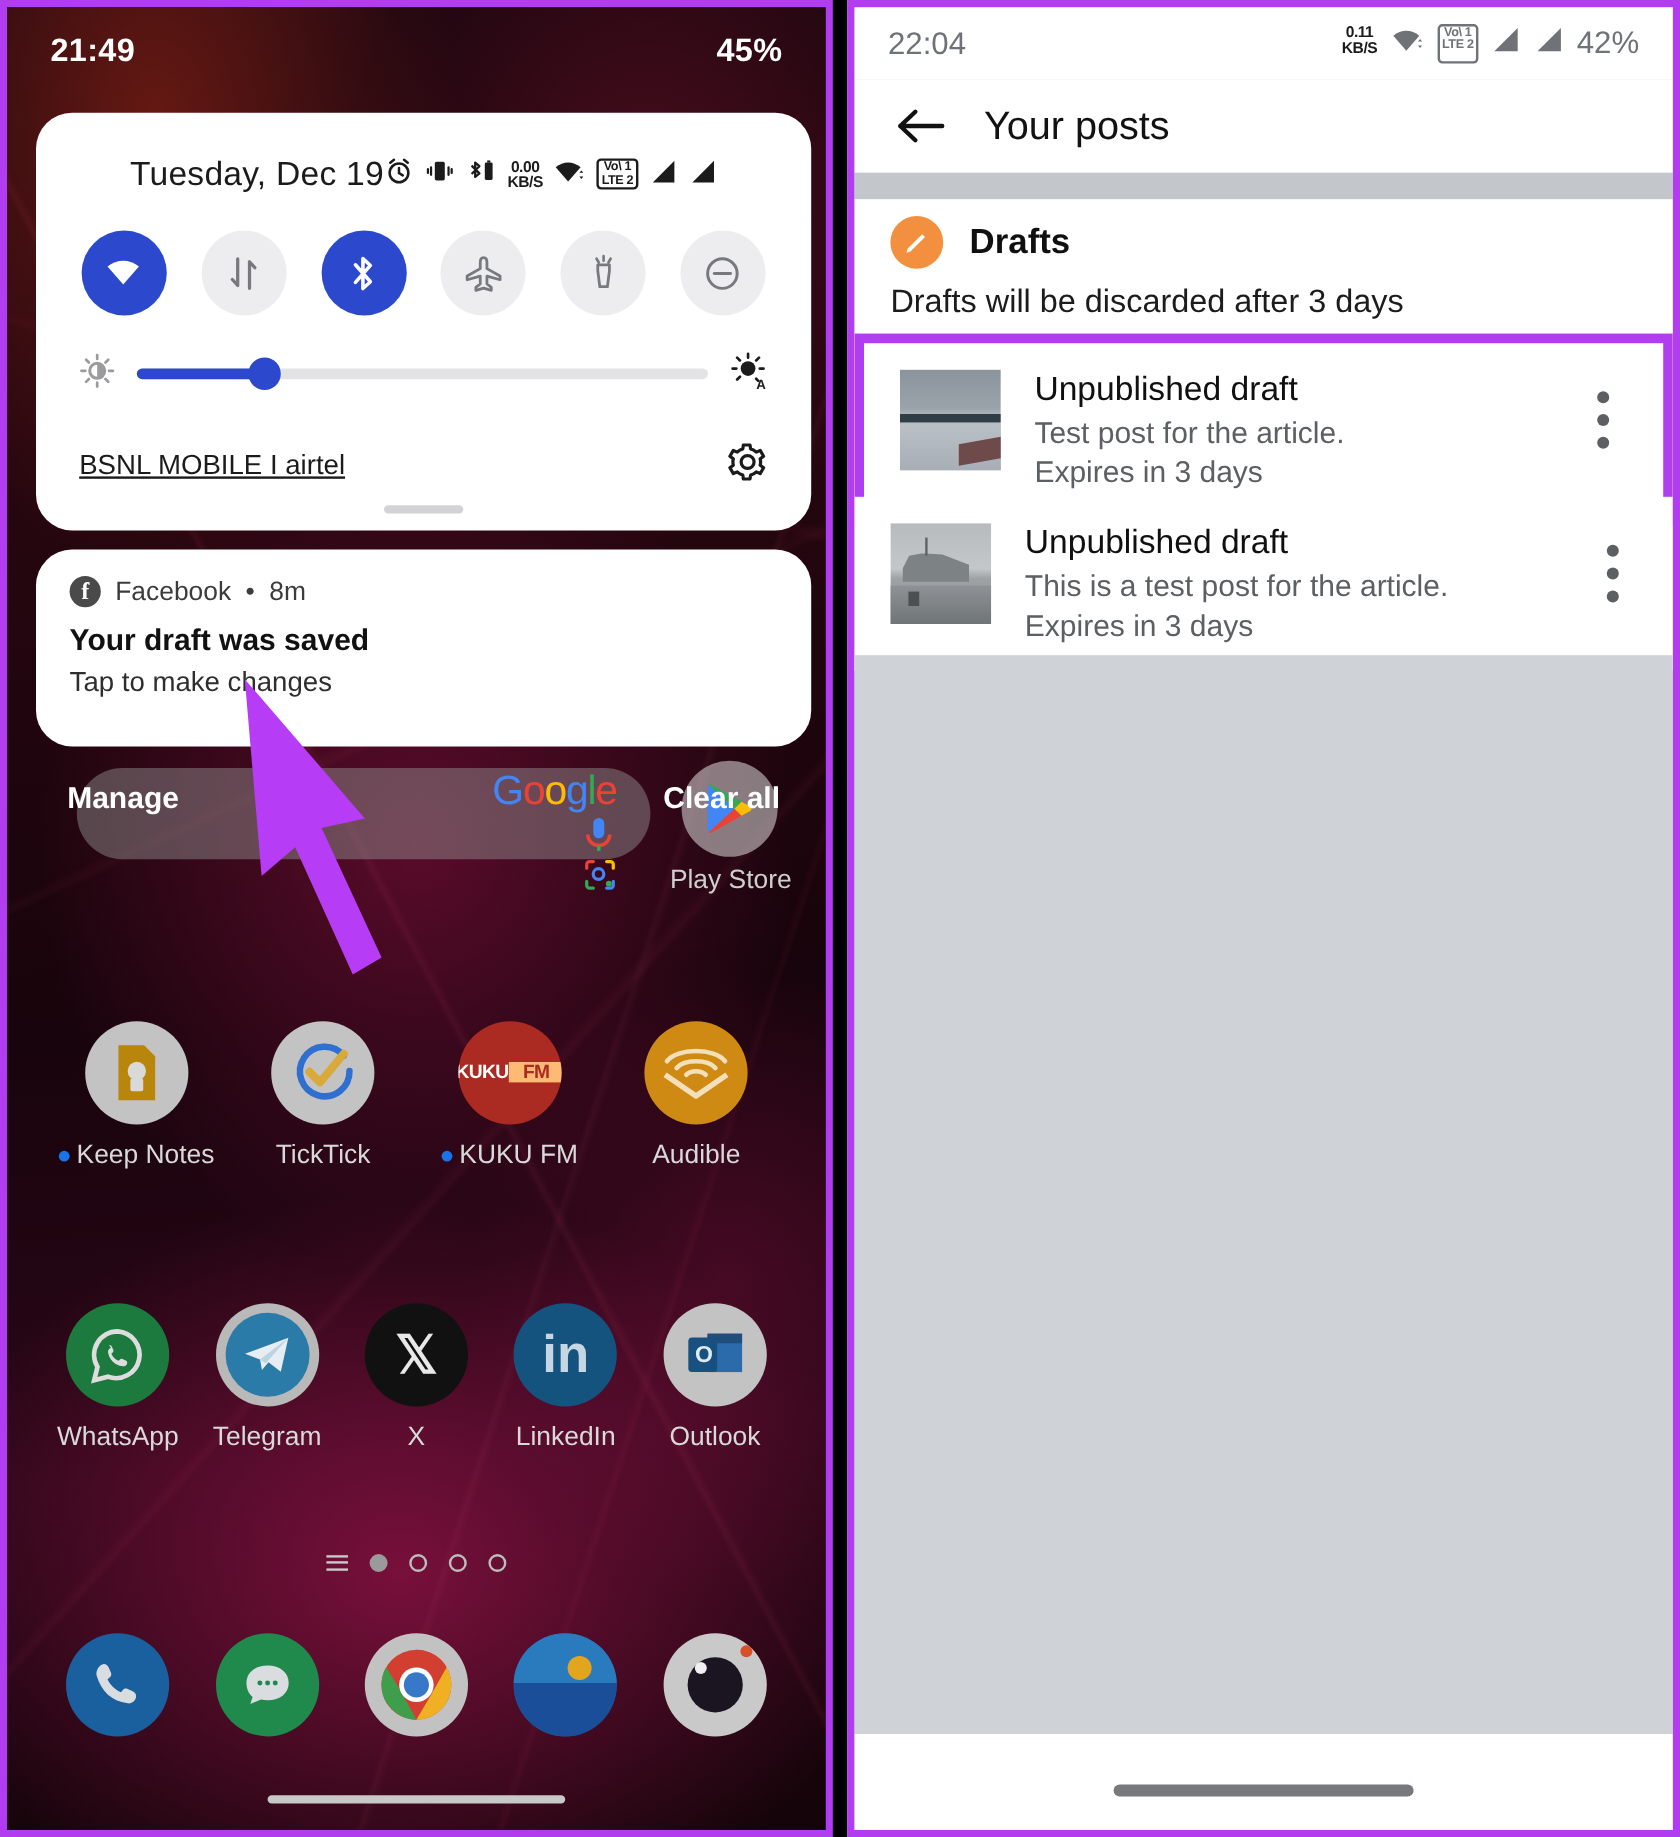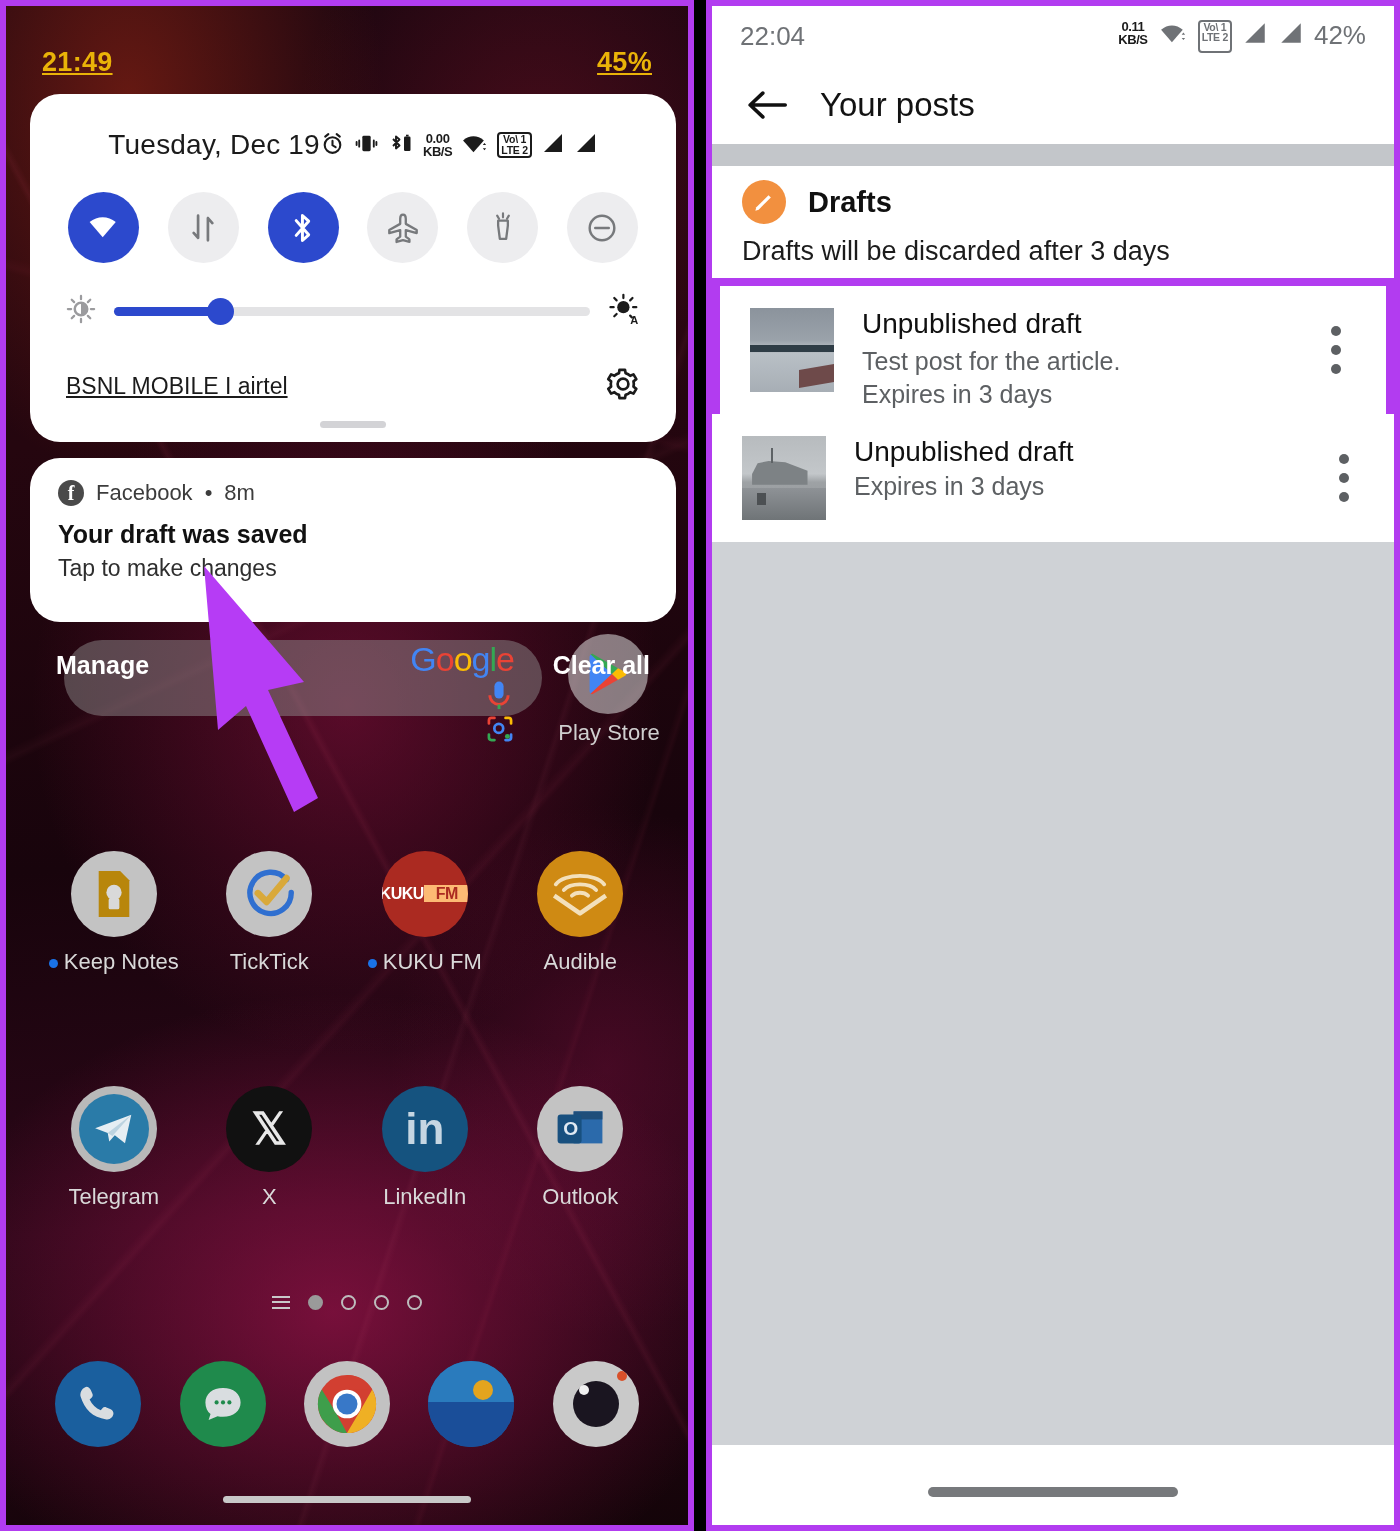--- a/index.html
+++ b/index.html
@@ -38,24 +38,23 @@
       linear-gradient(-48deg, transparent 38.6%, rgba(255,90,130,.16) 39%, transparent 39.6%),
       linear-gradient(108deg, transparent 66.6%, rgba(255,120,150,.14) 67%, transparent 67.6%),
       linear-gradient(-72deg, transparent 22.6%, rgba(255,80,120,.14) 23%, transparent 23.6%),
       linear-gradient(15deg, transparent 73.6%, rgba(220,70,110,.14) 74%, transparent 74.6%),
       linear-gradient(-25deg, transparent 58.6%, rgba(255,110,140,.12) 59%, transparent 59.6%);
   }
 
   
   .l-status{
     position:absolute; top:0; left:0; right:0; height:72px;
-    display:flex; align-items:flex-end; justify-content:space-between;
-    padding:0 36px; color:#eab308; font-size:27px; font-weight:600; letter-spacing:.3px;
+    display:flex; align-items:center; justify-content:space-between;
+    padding:0 36px; color:#ffffff; font-size:27px; font-weight:600; letter-spacing:.3px;
     z-index:5;
-    text-decoration:underline;
   }
 
   
   .qs-card{
     position:absolute; left:24px; top:88px; width:646px; height:348px;
     background:#fff; border-radius:30px; z-index:6;
     padding:26px 32px 0 32px;
   }
   .qs-head{ display:flex; align-items:center; justify-content:center; height:50px; }
   .qs-date{ font-size:28px; color:#1b1b1b; letter-spacing:.2px; }
@@ -405,20 +404,29 @@
               <path d="M13 16c2.6-2.4 7.4-2.4 10 0" stroke="#f3e0bb" stroke-width="2.4" fill="none" stroke-linecap="round"></path>
               <path d="M2 16l16 11L34 16" stroke="#f3e0bb" stroke-width="2.8" fill="none" stroke-linejoin="round"></path>
             </svg>
         </div>
         <div class="app-name">Audible</div>
       </div>
     </div>
 
     <div class="app-grid" style="top:1080px">
       <div class="app-cell">
+        <div class="app-ic" style="background:#1c7a3e">
+          <svg width="52" height="52" viewBox="0 0 32 32">
+              <path d="M16 4a12 12 0 0 0-10.3 18.2L4 29l7-1.8A12 12 0 1 0 16 4Z" fill="none" stroke="#ddd" stroke-width="2.4"></path>
+              <path d="M11.6 11c.6-.2 1.2.2 1.5.9l.7 1.7c.2.5 0 1-.4 1.3l-.6.5c.8 1.8 2.2 3 3.8 3.7l.6-.7c.3-.4.9-.5 1.3-.3l1.7.8c.6.3.9.9.7 1.5-.3 1-1.3 1.6-2.4 1.5-3.7-.4-6.9-3.5-7.4-7.2-.1-1.1.5-2 1.5-2.3Z" fill="#ddd"></path>
+            </svg>
+        </div>
+        <div class="app-name">WhatsApp</div>
+      </div>
+      <div class="app-cell">
         <div class="app-ic" style="background:#b9b9b9">
           <div style="width:70px;height:70px;border-radius:50%;background:#2a7ba8;display:flex;align-items:center;justify-content:center">
             <svg width="44" height="38" viewBox="0 0 28 24">
                 <path d="M2 11.5 25 3l-4 18-6.5-5-3.5 4-1-5.5Z" fill="#e6eef3"></path>
                 <path d="M10 14.5 25 3l-12 13.5Z" fill="#bcd3e0"></path>
               </svg>
           </div>
         </div>
         <div class="app-name">Telegram</div>
       </div>
@@ -593,20 +601,21 @@
     <div class="draft-item" style="top:408px">
       <div class="thumb">
         <div style="position:absolute;inset:0;background:linear-gradient(#b7bbbe 0%, #c3c7ca 45%, #9ea2a5 55%, #8d9194 100%)"></div>
         <div style="position:absolute;left:12%;top:26%;width:66%;height:32%;background:#7d8285;clip-path:polygon(0 60%,10% 20%,30% 12%,60% 16%,100% 48%,100% 100%,0 100%)"></div>
         <div style="position:absolute;left:34%;top:14%;width:3%;height:18%;background:#5d6265"></div>
         <div style="position:absolute;left:0;right:0;bottom:0;height:38%;background:linear-gradient(#8e9296,#6f7477)"></div>
         <div style="position:absolute;left:18%;bottom:18%;width:10%;height:14%;background:#4c5053"></div>
       </div>
       <div class="d-text">
         <div class="d-title">Unpublished draft</div>
+        <div class="d-body">This is a test post for the article.</div>
         <div class="d-exp">Expires in 3 days</div>
       </div>
       <div class="kebab">
           <i></i>
           <i></i>
           <i></i>
         </div>
     </div>
 
     <div class="r-body-fill"></div>

